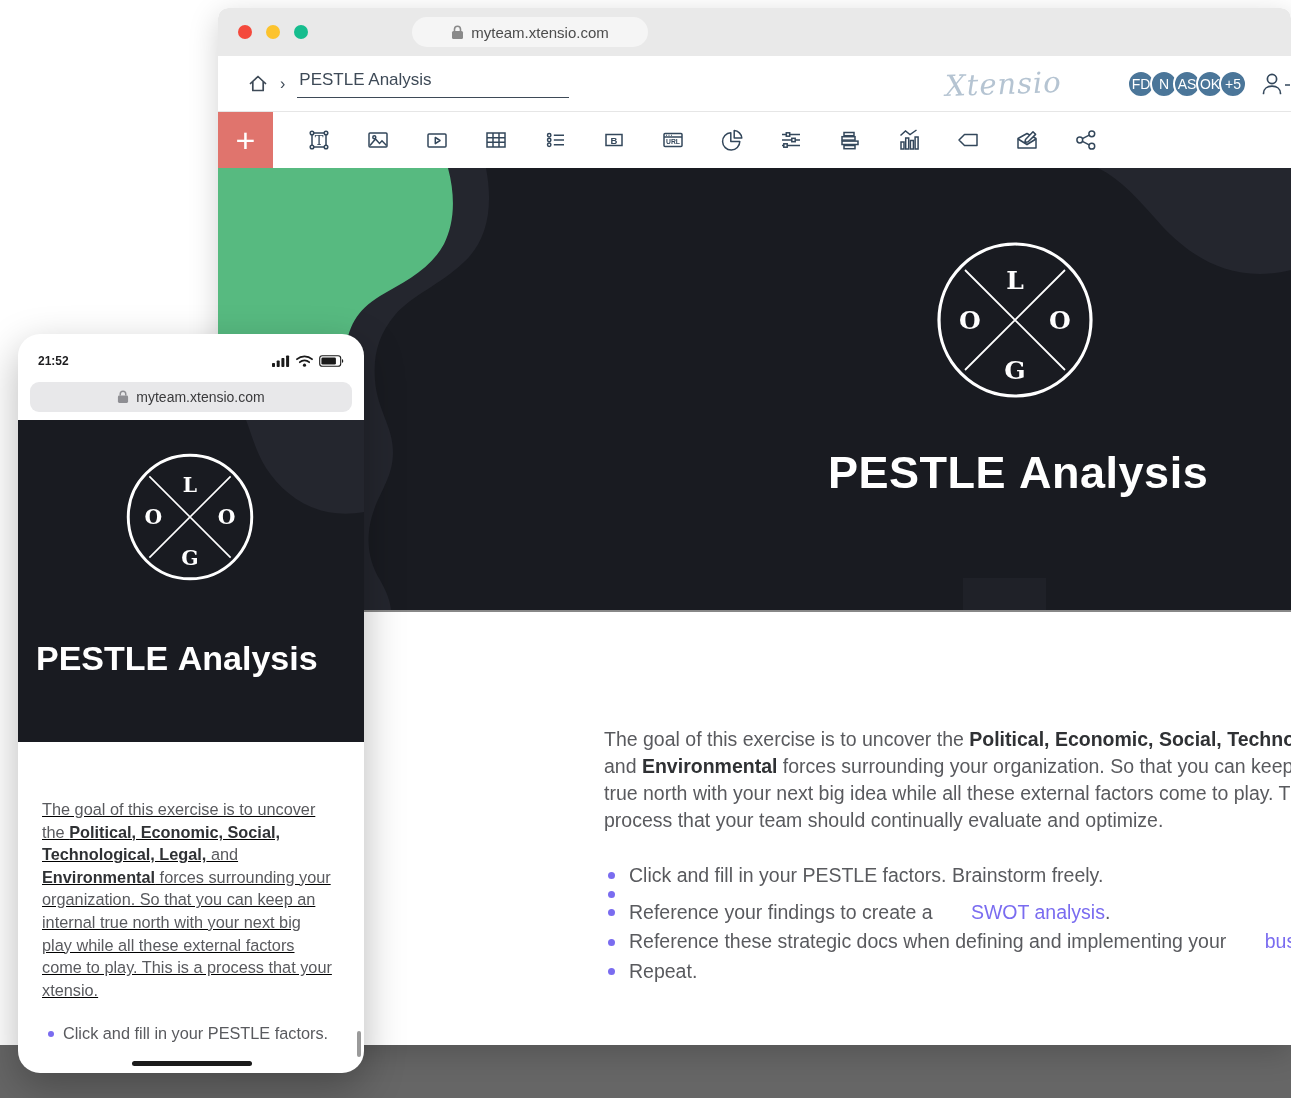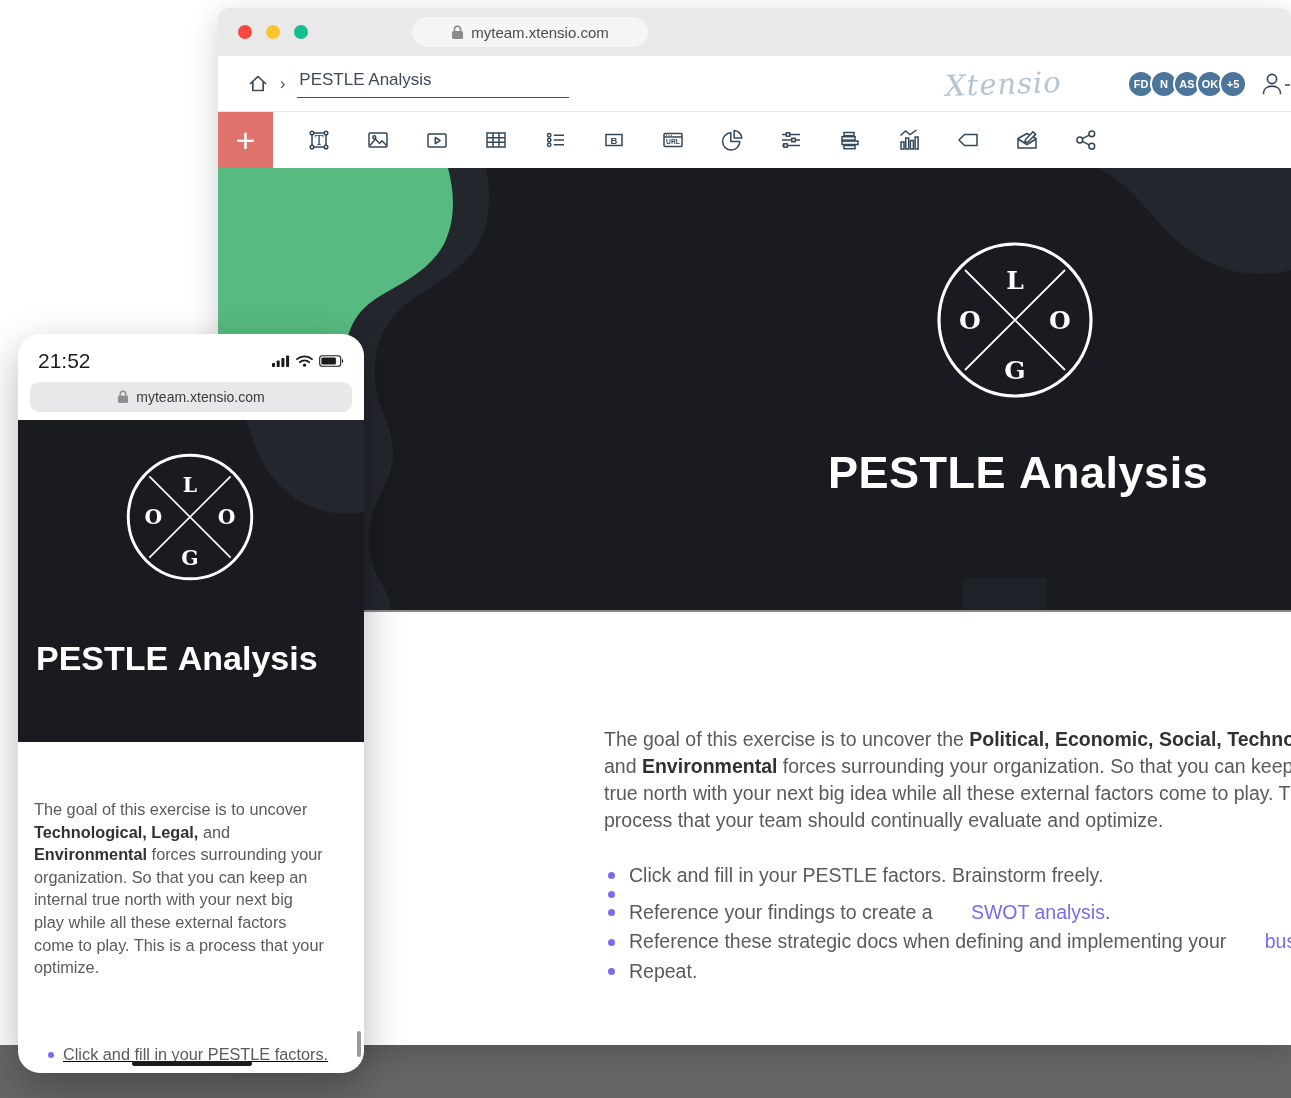--- a/index.html
+++ b/index.html
@@ -24,21 +24,21 @@
           display:flex; align-items:center; justify-content:center; gap:7px; color:#4c4c4c; font-size:15px;}
   .docheader{height:56px; background:#fff; border-bottom:1px solid #e6e6e6; display:flex; align-items:center; padding:0 0 0 28px;}
   .crumb-title{border:none; outline:none; border-bottom:1.5px solid var(--slate); color:var(--slate);
           font-size:17px; width:272px; padding:0 0 7px 2px; margin-left:12px; background:transparent;
           font-family:inherit;}
   .chev{color:var(--slate); font-size:16px; margin-left:10px;}
   .xlogo{font-family:"DejaVu Serif",serif; font-style:italic; font-size:29px; color:#b5c4d2;
          letter-spacing:1px; margin-left:auto; transform:rotate(-2deg);}
   .avatars{display:flex; align-items:center; margin-left:70px;}
   .avatar{width:28px; height:28px; border-radius:50%; background:var(--avatar-blue); color:#fff;
-          font-size:11px; font-weight:700; display:flex; align-items:center; justify-content:center;
+          font-size:14px; font-weight:400; display:flex; align-items:center; justify-content:center;
           border:2px solid #fff; margin-left:-5px;}
   .personic{margin-left:10px; color:var(--icon-navy); flex:0 0 auto;}
 
   
   .toolbar{height:56px; background:#fff; display:flex; align-items:stretch;}
   .addbtn{width:55px; height:56px; background:var(--accent-red); border:none; color:#fff; font-size:34px;
           font-weight:300; line-height:52px; cursor:pointer; font-family:inherit;}
   .tools{display:flex; padding-left:16px;}
   .tool{width:59px; display:flex; align-items:center; justify-content:center; background:none; border:none;
         color:var(--icon-navy); cursor:pointer;}
@@ -59,31 +59,31 @@
   .seg-b{font-weight:700; color:var(--text-dark);}
   .seg-link{color:var(--link-purple); cursor:pointer;margin-left:33px;}
   .bullets{position:absolute; left:390px; top:853px; width:900px;}
   .brow{display:flex; align-items:baseline; white-space:nowrap; font-size:19.5px; line-height:29.7px; color:var(--text-gray);}
   .bdot{width:7px; height:7px; border-radius:50%; background:var(--link-purple); margin-right:14px; flex:0 0 auto; align-self:center;}
 
   
   .phone{position:absolute; left:18px; top:334px; width:346px; height:739px; background:#fff; z-index:3;
          border-radius:22px; box-shadow:0 14px 40px rgba(0,0,0,.28); overflow:hidden;}
   .pstatus{height:48px; display:flex; align-items:center; justify-content:space-between; padding:6px 20px 0 20px;}
-  .ptime{font-size:21px; font-weight:400; color:#1d1d1f;}
+  .ptime{font-size:12px; font-weight:700; color:#1d1d1f;}
   .picons{display:flex; align-items:center; gap:6px; color:#1a1a1a;}
   .purl{margin:0 12px; height:30px; background:#e8e8ea; border-radius:9px; display:flex; align-items:center;
         justify-content:center; gap:7px; color:#3a3a3c; font-size:14px;}
   .phero{position:relative; margin-top:8px; height:322px; background:var(--hero-bg); overflow:hidden;}
   .phero .logo-badge{left:107px; top:32px;}
   .phero-title{position:absolute; left:18px; top:219px; color:#fff; font-size:34px; white-space:nowrap;}
   .phero-title .strong{font-weight:800;} .phero-title .light{font-weight:700;}
-  .particle{position:absolute; left:16px; top:464px; width:310px;}
+  .particle{position:absolute; left:24px; top:464px; width:310px;text-decoration:underline;}
   .particle .rline{font-size:16.3px; line-height:22.6px;}
-  .pbullets{position:absolute; left:30px; top:709px;text-decoration:underline;}
+  .pbullets{position:absolute; left:30px; top:688px;}
   .pbullets .brow{font-size:16.3px; line-height:23px;}
   .pbullets .bdot{width:6px; height:6px; margin-right:9px;}
   .home-ind{position:absolute; left:114px; bottom:7px; width:120px; height:5px; border-radius:3px; background:#1b1b1b;}
   .pscroll{position:absolute; right:3px; top:697px; width:4px; height:26px; border-radius:2px; background:#9a9a9a;}
 </style>
 </head>
 <body>
 
 <div class="band"></div>
 
@@ -328,27 +328,28 @@
       </g>
     </svg>
     <div class="phero-title">
       <span class="strong">PESTLE</span>
       <span class="light">Analysis</span>
     </div>
   </div>
 
   <div class="particle">
       <div class="rline"><span>The goal of this exercise is to uncover</span></div>
+      <div class="rline"><span>the </span><span class="seg-b">Political, Economic, Social,</span></div>
       <div class="rline"><span class="seg-b">Technological, Legal,</span><span> and</span></div>
       <div class="rline"><span class="seg-b">Environmental</span><span> forces surrounding your</span></div>
       <div class="rline"><span>organization. So that you can keep an</span></div>
       <div class="rline"><span>internal true north with your next big</span></div>
       <div class="rline"><span>play while all these external factors</span></div>
       <div class="rline"><span>come to play. This is a process that your</span></div>
-      <div class="rline"><span>optimize.</span></div>
+      <div class="rline"><span>xtensio.</span></div>
     </div>
   <div class="pbullets">
       <div class="brow">
         <span class="bdot"></span>
         <span><span>Click and fill in your PESTLE factors.</span></span>
       </div>
     </div>
   <div class="pscroll"></div>
   <div class="home-ind"></div>
 </div>

